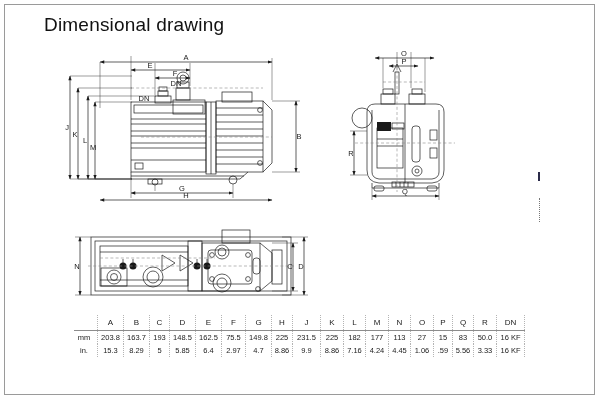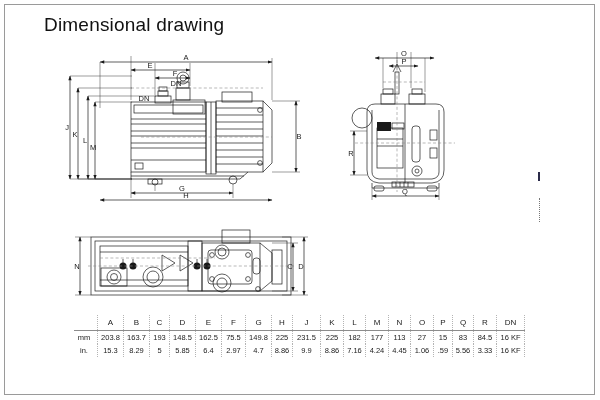--- a/index.html
+++ b/index.html
@@ -393,21 +393,21 @@
       <td>149.8</td>
       <td>225</td>
       <td>231.5</td>
       <td>225</td>
       <td>182</td>
       <td>177</td>
       <td>113</td>
       <td>27</td>
       <td>15</td>
       <td>83</td>
-      <td>84.5</td>
+      <td>50.0</td>
       <td>16 KF</td>
     </tr>
     <tr>
       <td class="unit-cell">in.</td>
       <td>15.3</td>
       <td>8.29</td>
       <td>5</td>
       <td>5.85</td>
       <td>6.4</td>
       <td>2.97</td>

